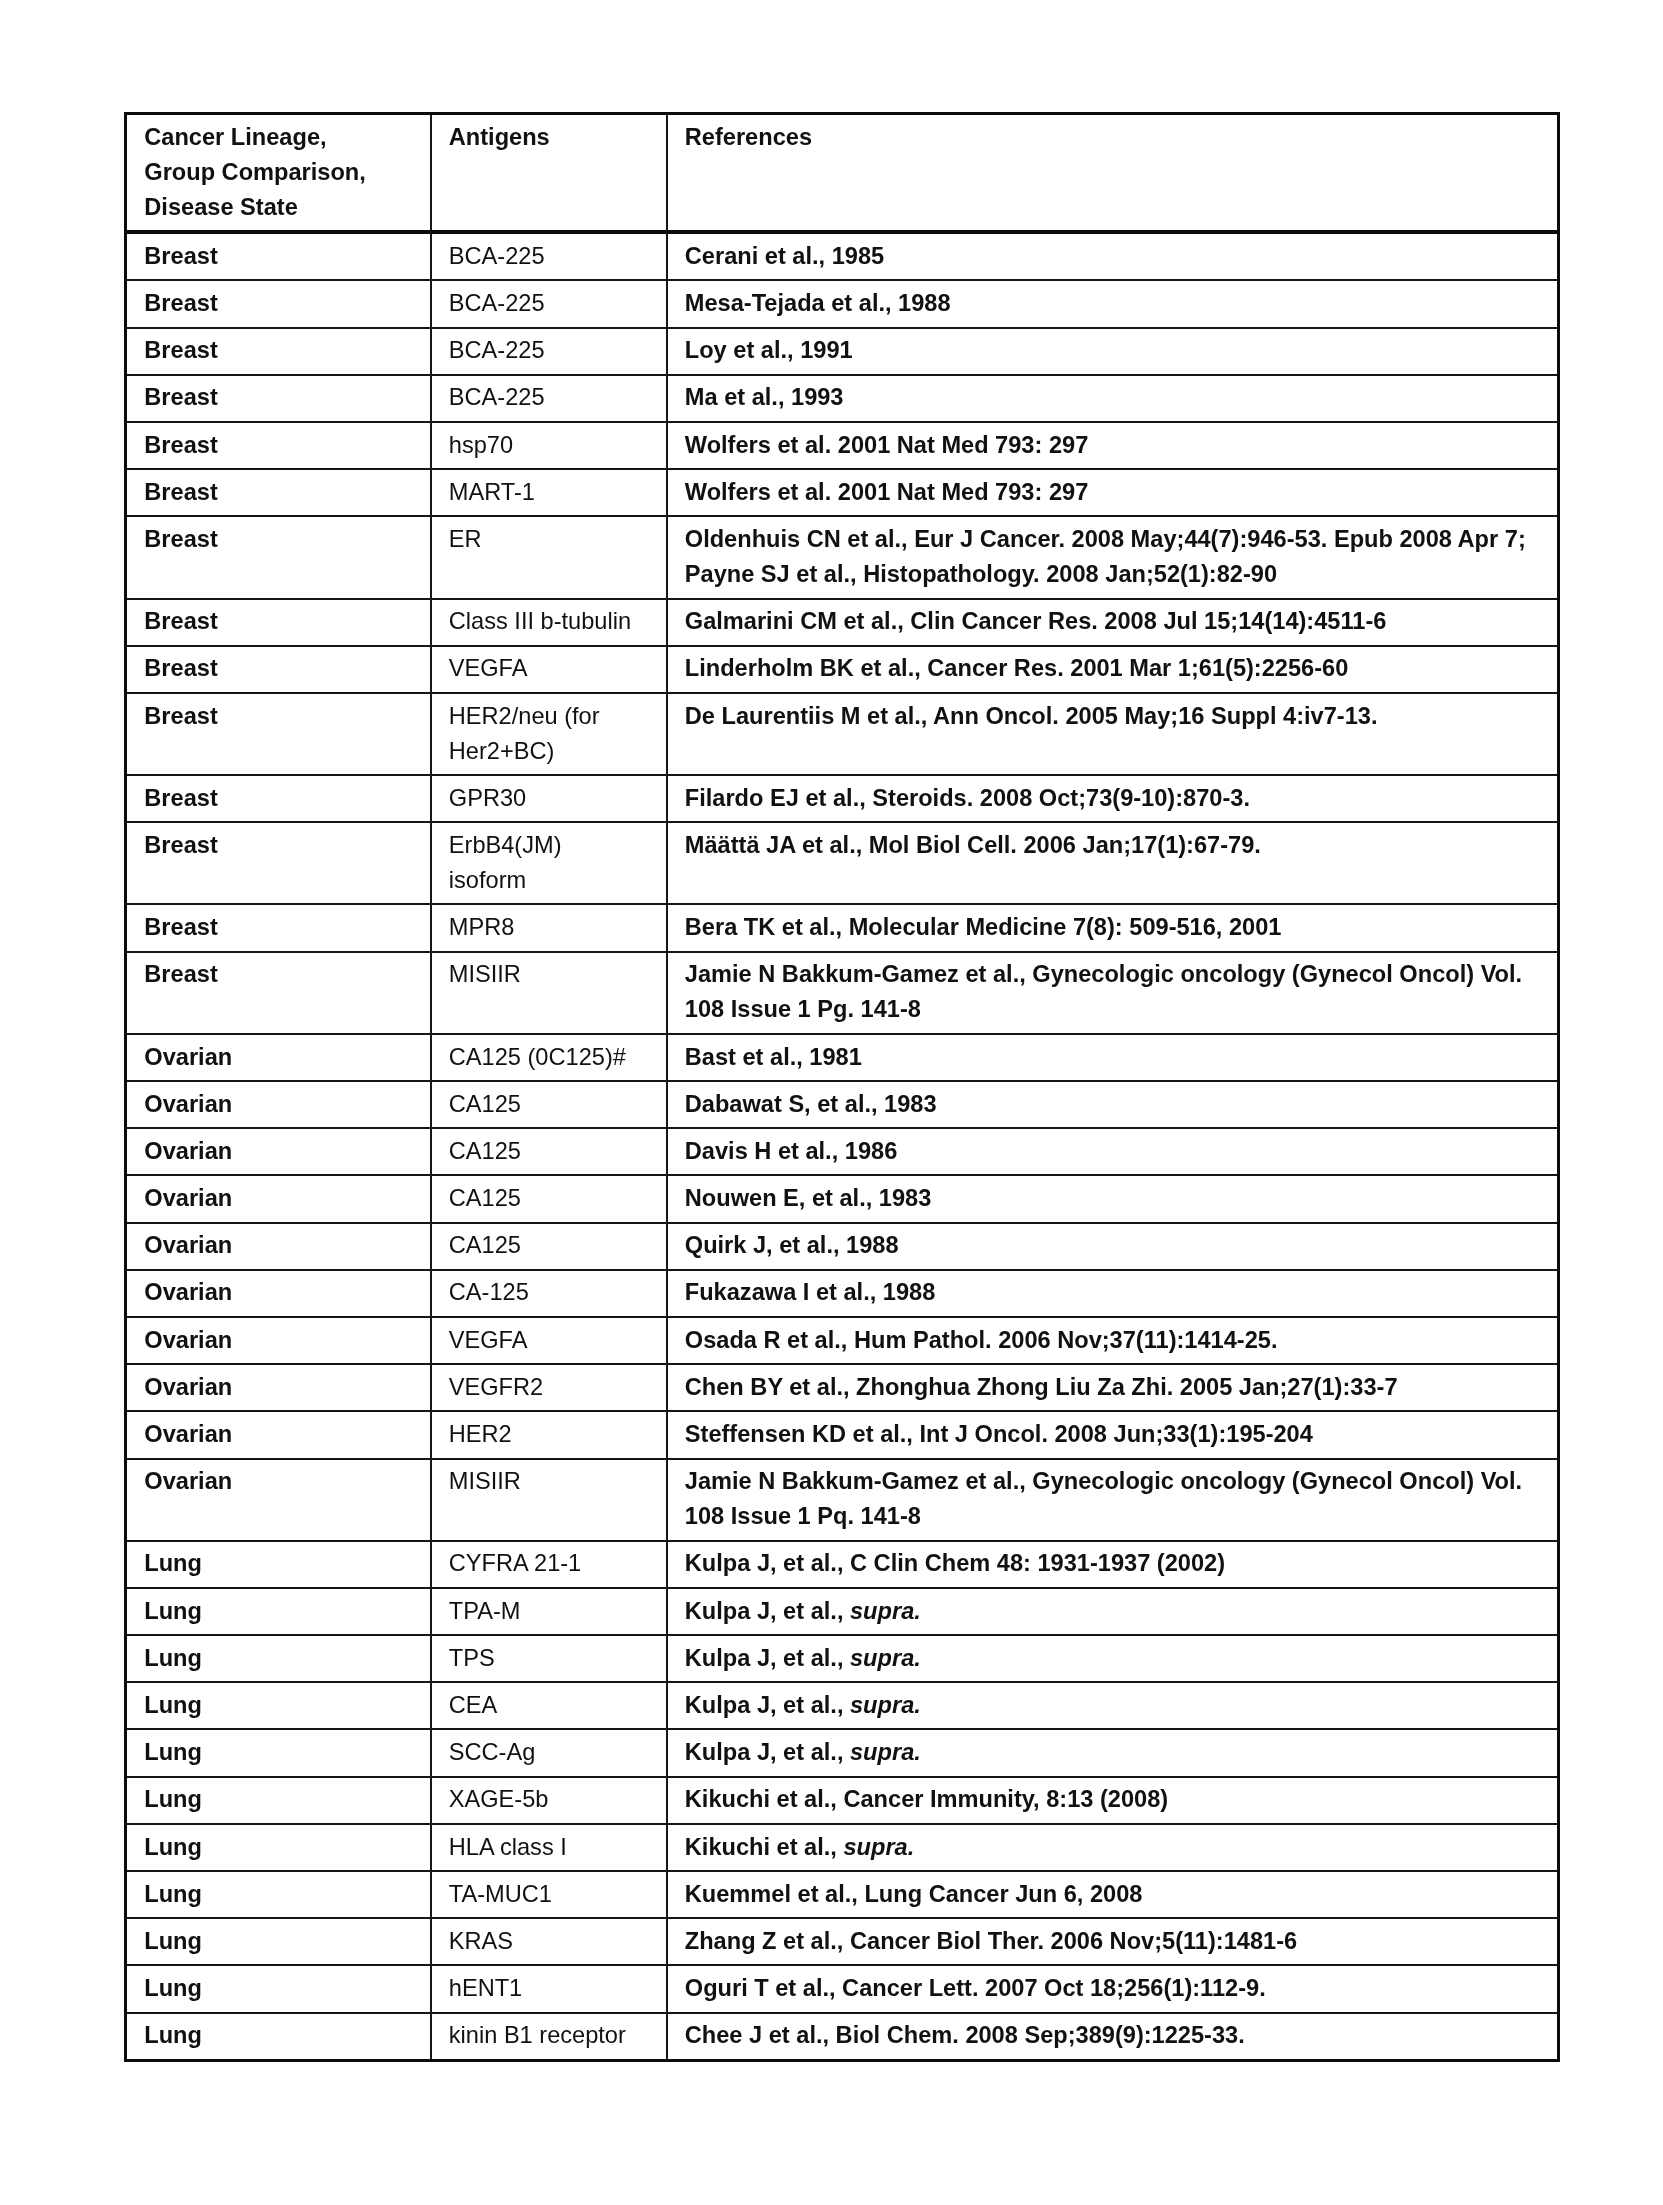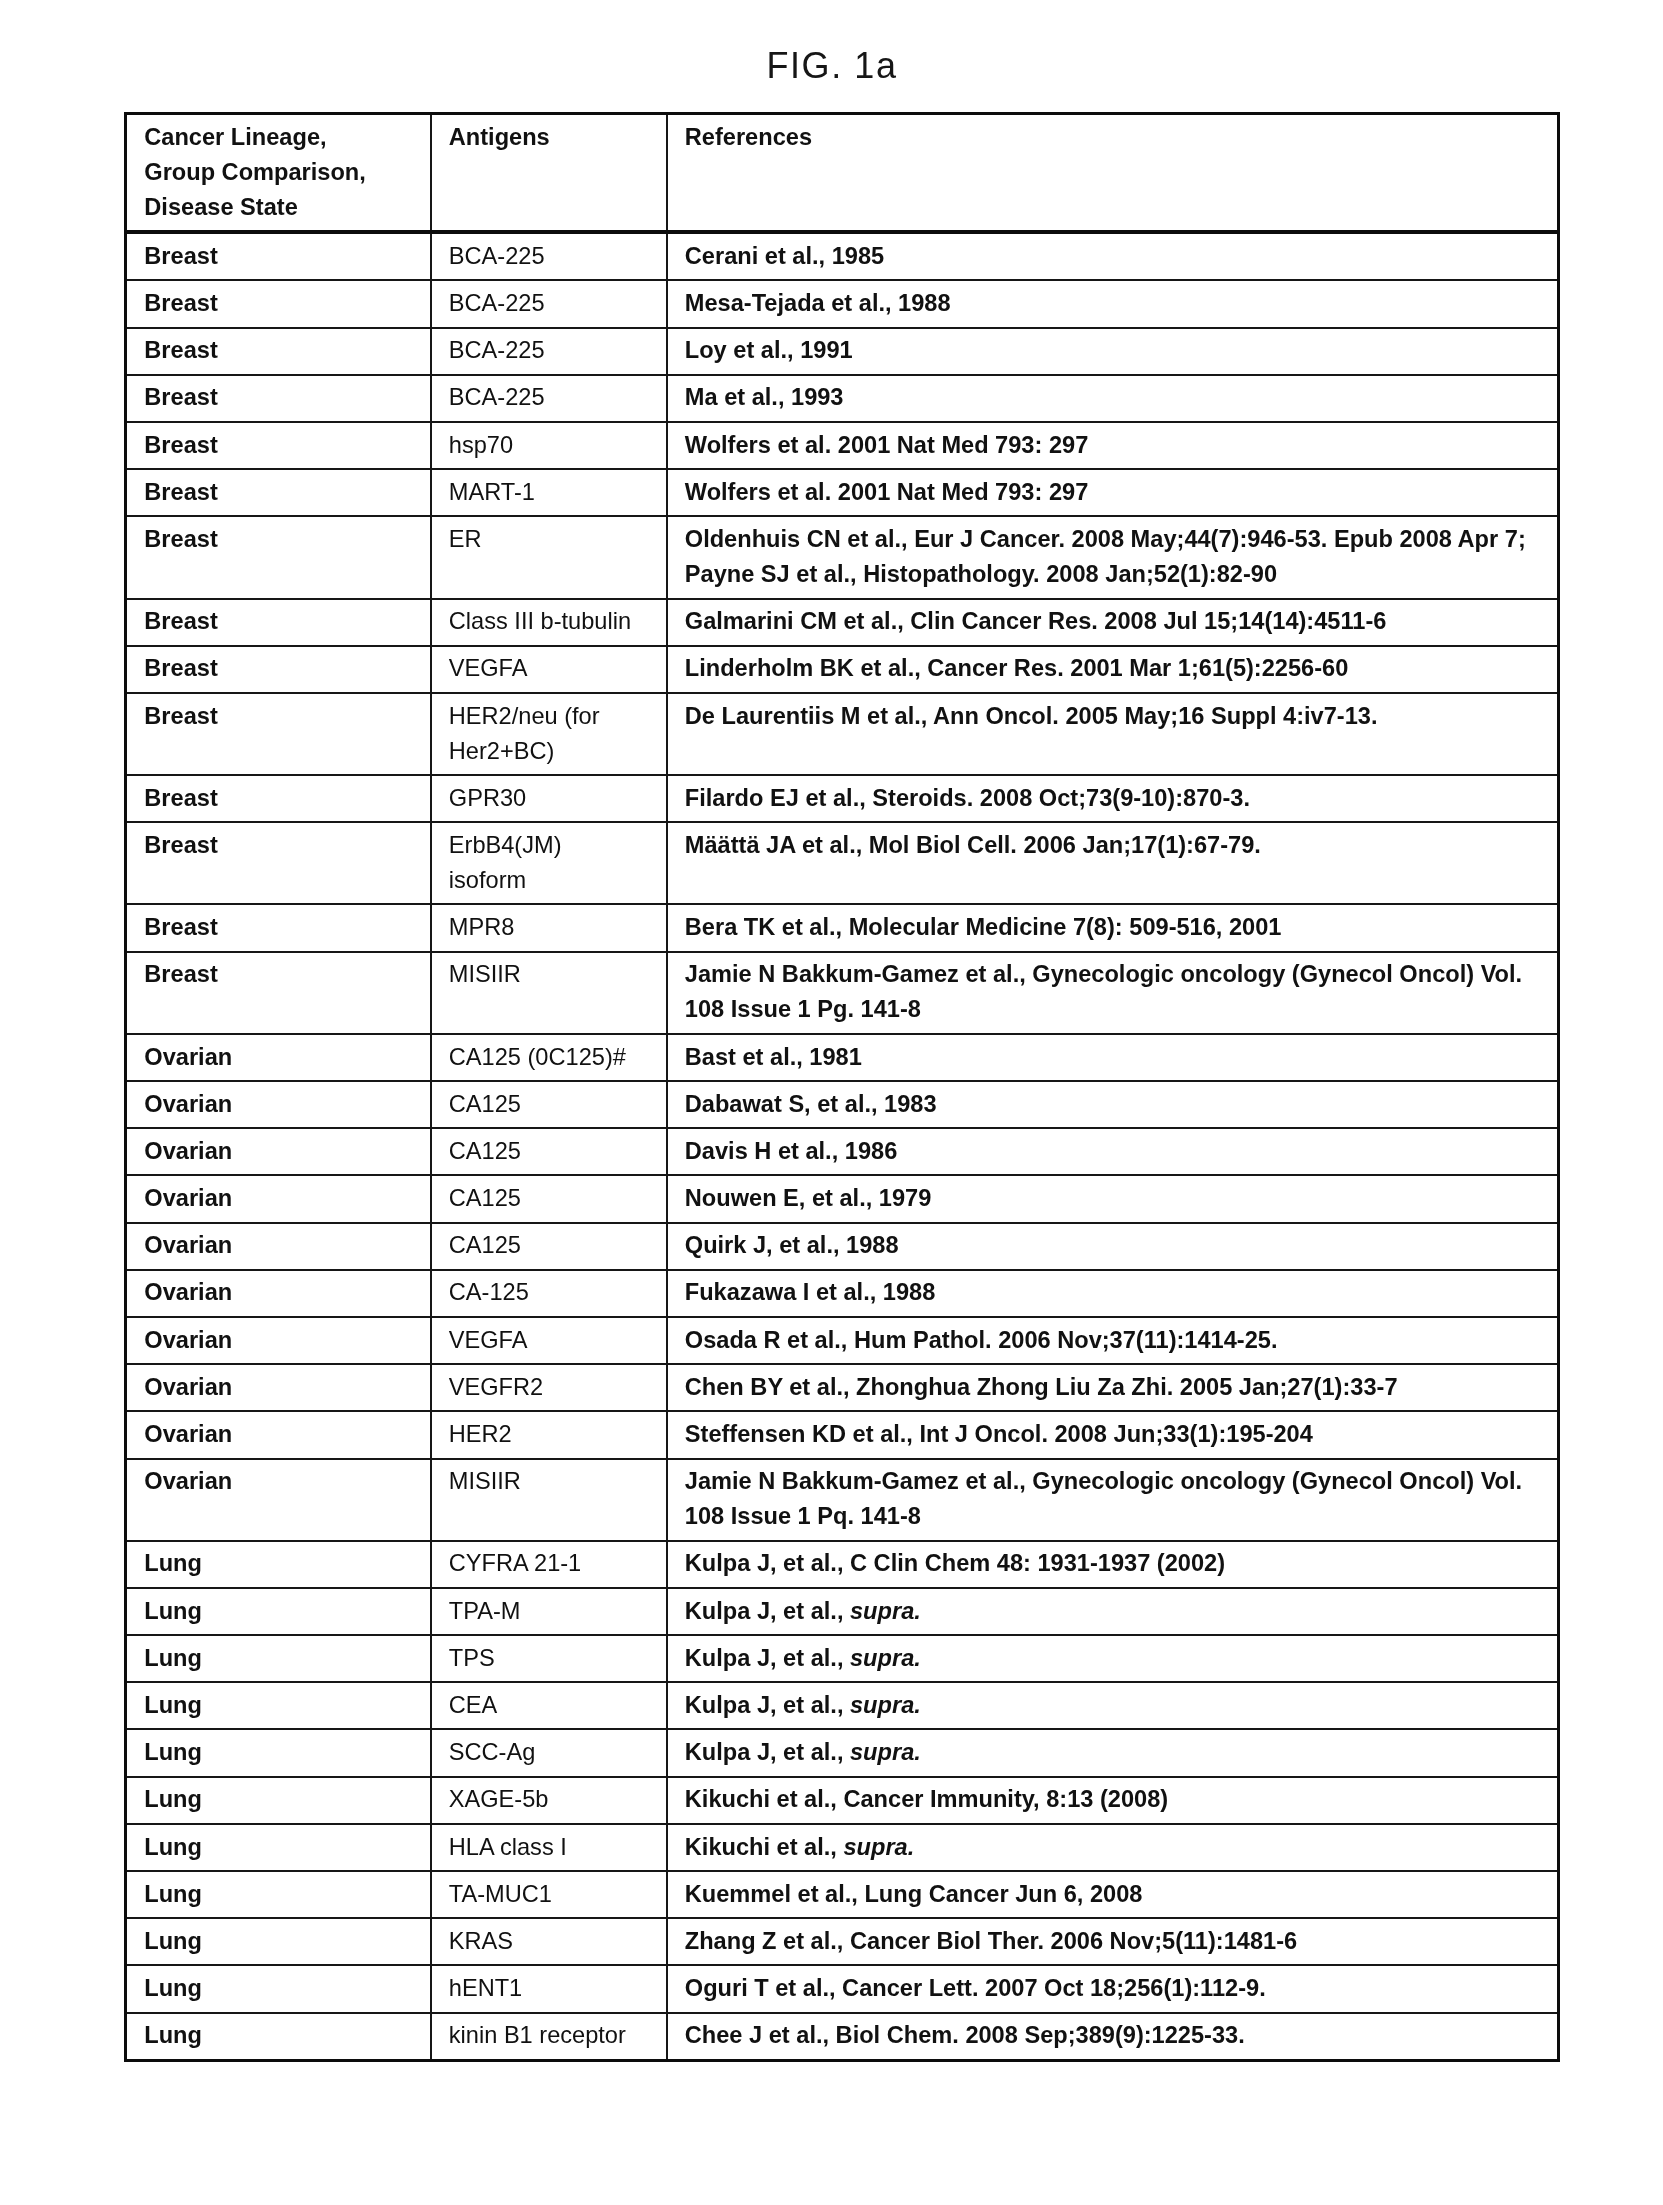--- a/index.html
+++ b/index.html
@@ -57,21 +57,20 @@
   td.cell-lineage { font-weight: bold; }
   td.cell-antigen { padding-right: 22px; }
   td.cell-reference { padding-right: 20.5px; font-weight: bold; }
   td.cell-reference i { font-style: italic; }
 </style>
 </head>
 <body>
 
 <div class="page">
 
-  <div class="fig-title">FIG. 1a</div>
 
   <table class="fig-table">
     <colgroup>
       <col class="c-lineage">
       <col class="c-antigen">
       <col class="c-reference">
     </colgroup>
     <thead>
       <tr>
         <th>Cancer Lineage, Group Comparison, Disease State</th>
@@ -161,21 +160,21 @@
           <td class="cell-reference"><span>Dabawat S, et al., 1983</span></td>
         </tr>
         <tr>
           <td class="cell-lineage">Ovarian</td>
           <td class="cell-antigen">CA125</td>
           <td class="cell-reference"><span>Davis H et al., 1986</span></td>
         </tr>
         <tr>
           <td class="cell-lineage">Ovarian</td>
           <td class="cell-antigen">CA125</td>
-          <td class="cell-reference"><span>Nouwen E, et al., 1979</span></td>
+          <td class="cell-reference"><span>Nouwen E, et al., 1983</span></td>
         </tr>
         <tr>
           <td class="cell-lineage">Ovarian</td>
           <td class="cell-antigen">CA125</td>
           <td class="cell-reference"><span>Quirk J, et al., 1988</span></td>
         </tr>
         <tr>
           <td class="cell-lineage">Ovarian</td>
           <td class="cell-antigen">CA-125</td>
           <td class="cell-reference"><span>Fukazawa I et al., 1988</span></td>

